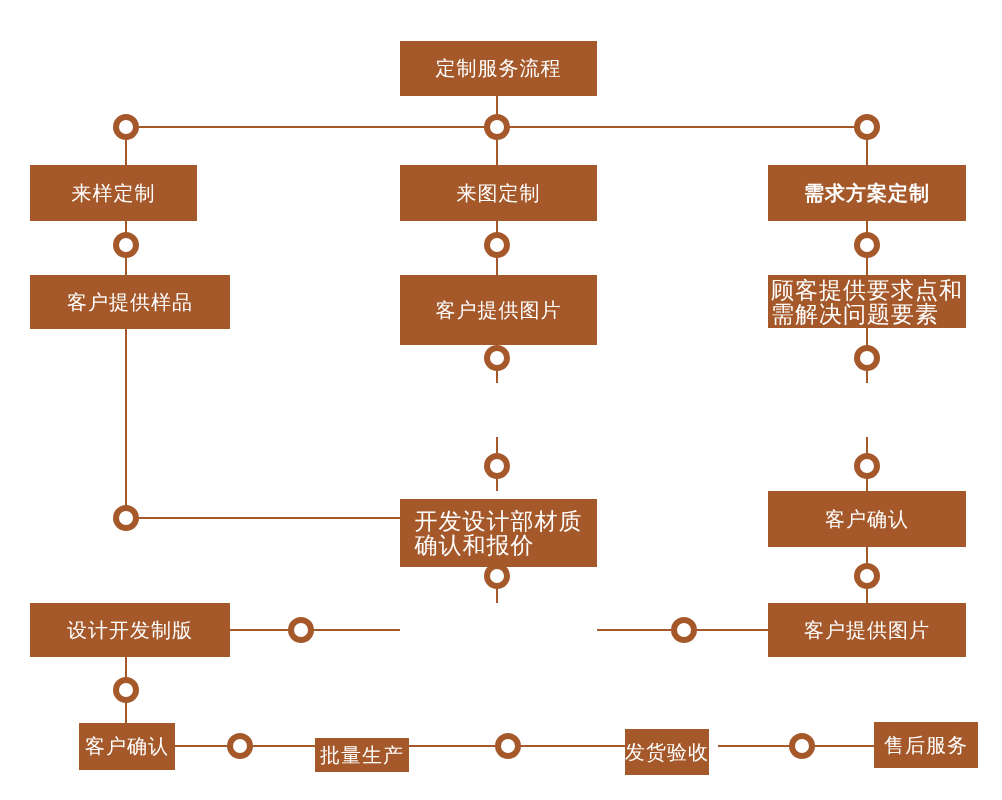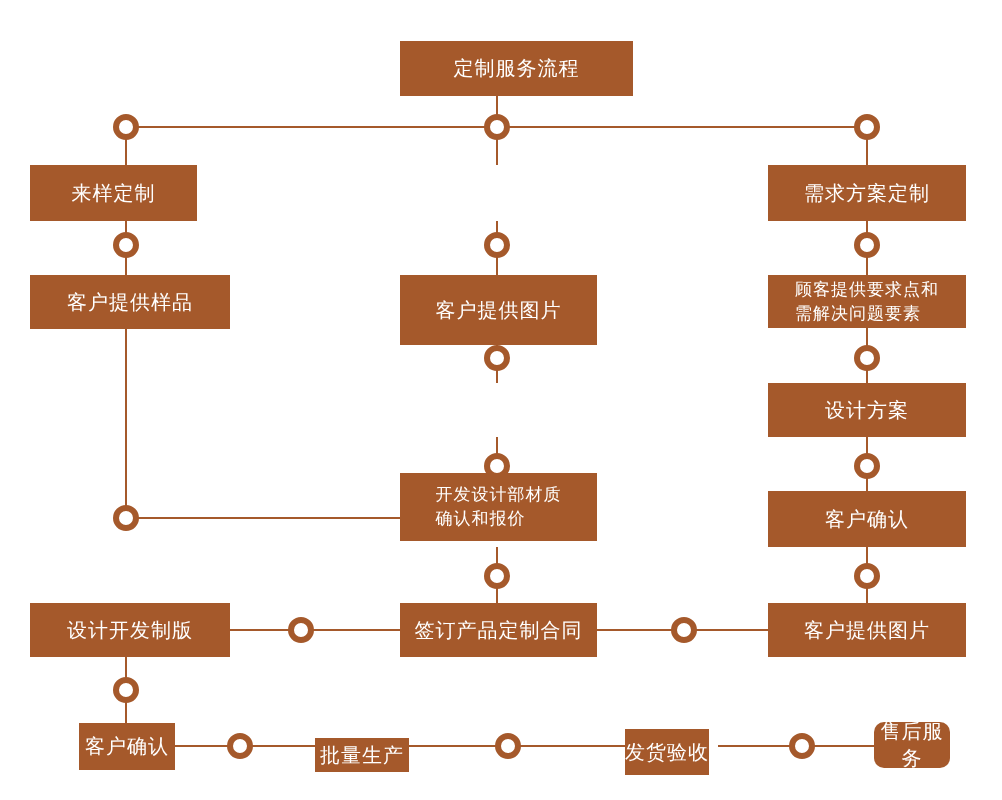--- a/index.html
+++ b/index.html
@@ -21,21 +21,21 @@
     background:var(--brown);
     color:var(--text);
     display:flex;
     align-items:center;
     justify-content:center;
     font-size:20px;
     letter-spacing:1px;
     text-align:center;
     box-sizing:border-box;
   }
-  .box.two{font-size:17px;letter-spacing:1px;}
+  .box.two{font-size:23px;letter-spacing:1px;}
   .box.two .txt{text-align:left;line-height:24px;}
   .hline{position:absolute;height:2px;background:var(--brown);}
   .vline{position:absolute;width:2px;background:var(--brown);}
   .ring{
     position:absolute;
     width:14px;height:14px;
     border:6px solid var(--brown);
     border-radius:50%;
     background:var(--bg);
     box-sizing:content-box;
@@ -82,57 +82,56 @@
   <div class="ring" style="left:113px;top:505px;"></div>
   <div class="ring" style="left:484px;top:563px;"></div>
   <div class="ring" style="left:854px;top:563px;"></div>
   <div class="ring" style="left:288px;top:617px;"></div>
   <div class="ring" style="left:671px;top:617px;"></div>
   <div class="ring" style="left:113px;top:677px;"></div>
   <div class="ring" style="left:227px;top:733px;"></div>
   <div class="ring" style="left:495px;top:733px;"></div>
   <div class="ring" style="left:789px;top:733px;"></div>
 
-  <div class="box" style="left:400px;top:41px;width:233px;height:55px;">定制服务流程</div>
+  <div class="box" style="left:400px;top:41px;width:197px;height:55px;">定制服务流程</div>
 
   <div class="box" style="left:30px;top:165px;width:167px;height:56px;">来样定制</div>
 
   <div class="box" style="left:30px;top:275px;width:200px;height:54px;">客户提供样品</div>
 
+  <div class="box" style="left:400px;top:165px;width:197px;height:56px;">来图定制</div>
 
   <div class="box" style="left:400px;top:275px;width:197px;height:70px;">客户提供图片</div>
 
 
-  <div class="box two" style="left:400px;top:473px;width:197px;height:68px;">
+  <div class="box two" style="left:400px;top:499px;width:197px;height:68px;">
     <div class="txt">
       <div>开发设计部材质</div>
       <div>确认和报价</div>
     </div>
   </div>
 
-  <div class="box" style="left:400px;top:603px;width:197px;height:54px;">签订产品定制合同</div>
 
-  <div class="box" style="left:768px;top:165px;width:198px;height:56px;">需求方案定制</div>
+  <div class="box" style="left:768px;top:165px;width:198px;height:56px;font-weight:bold;">需求方案定制</div>
 
   <div class="box two" style="left:768px;top:275px;width:198px;height:53px;">
     <div class="txt">
       <div>顾客提供要求点和</div>
       <div>需解决问题要素</div>
     </div>
   </div>
 
-  <div class="box" style="left:768px;top:383px;width:198px;height:54px;">设计方案</div>
 
   <div class="box" style="left:768px;top:491px;width:198px;height:56px;">客户确认</div>
 
   <div class="box" style="left:768px;top:603px;width:198px;height:54px;">客户提供图片</div>
 
   <div class="box" style="left:30px;top:603px;width:200px;height:54px;">设计开发制版</div>
 
   <div class="box" style="left:79px;top:723px;width:96px;height:47px;">客户确认</div>
 
   <div class="box" style="left:315px;top:723px;width:94px;height:34px;margin-top:15px;">批量生产</div>
 
   <div class="box" style="left:625px;top:715px;width:84px;height:46px;margin-top:14px;">发货验收</div>
 
-  <div class="box" style="left:874px;top:722px;width:76px;height:46px;border-radius:10px;">售后服务</div>
+  <div class="box" style="left:874px;top:722px;width:104px;height:46px;">售后服务</div>
 
 </div>
 
 </body></html>

